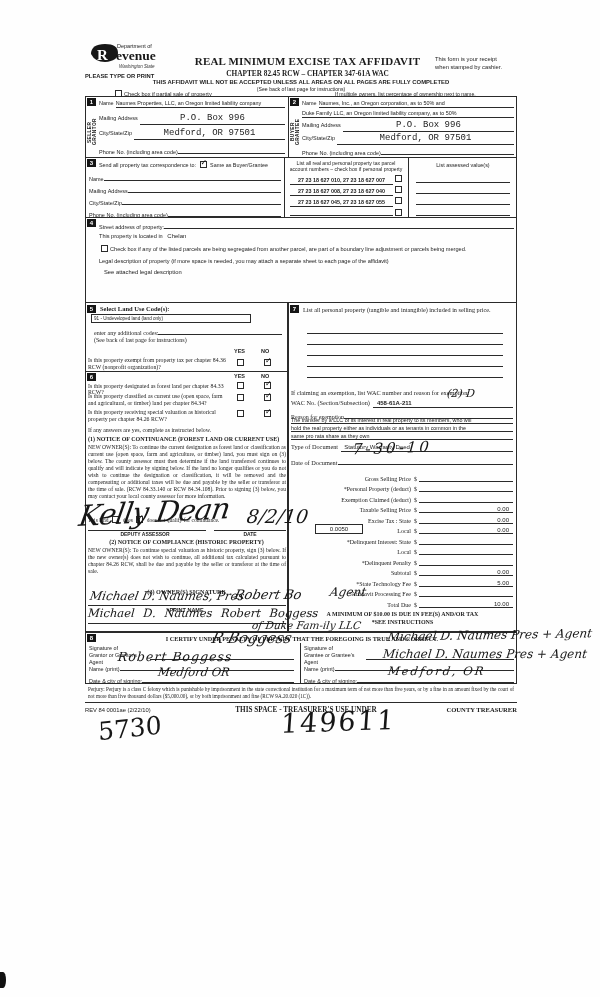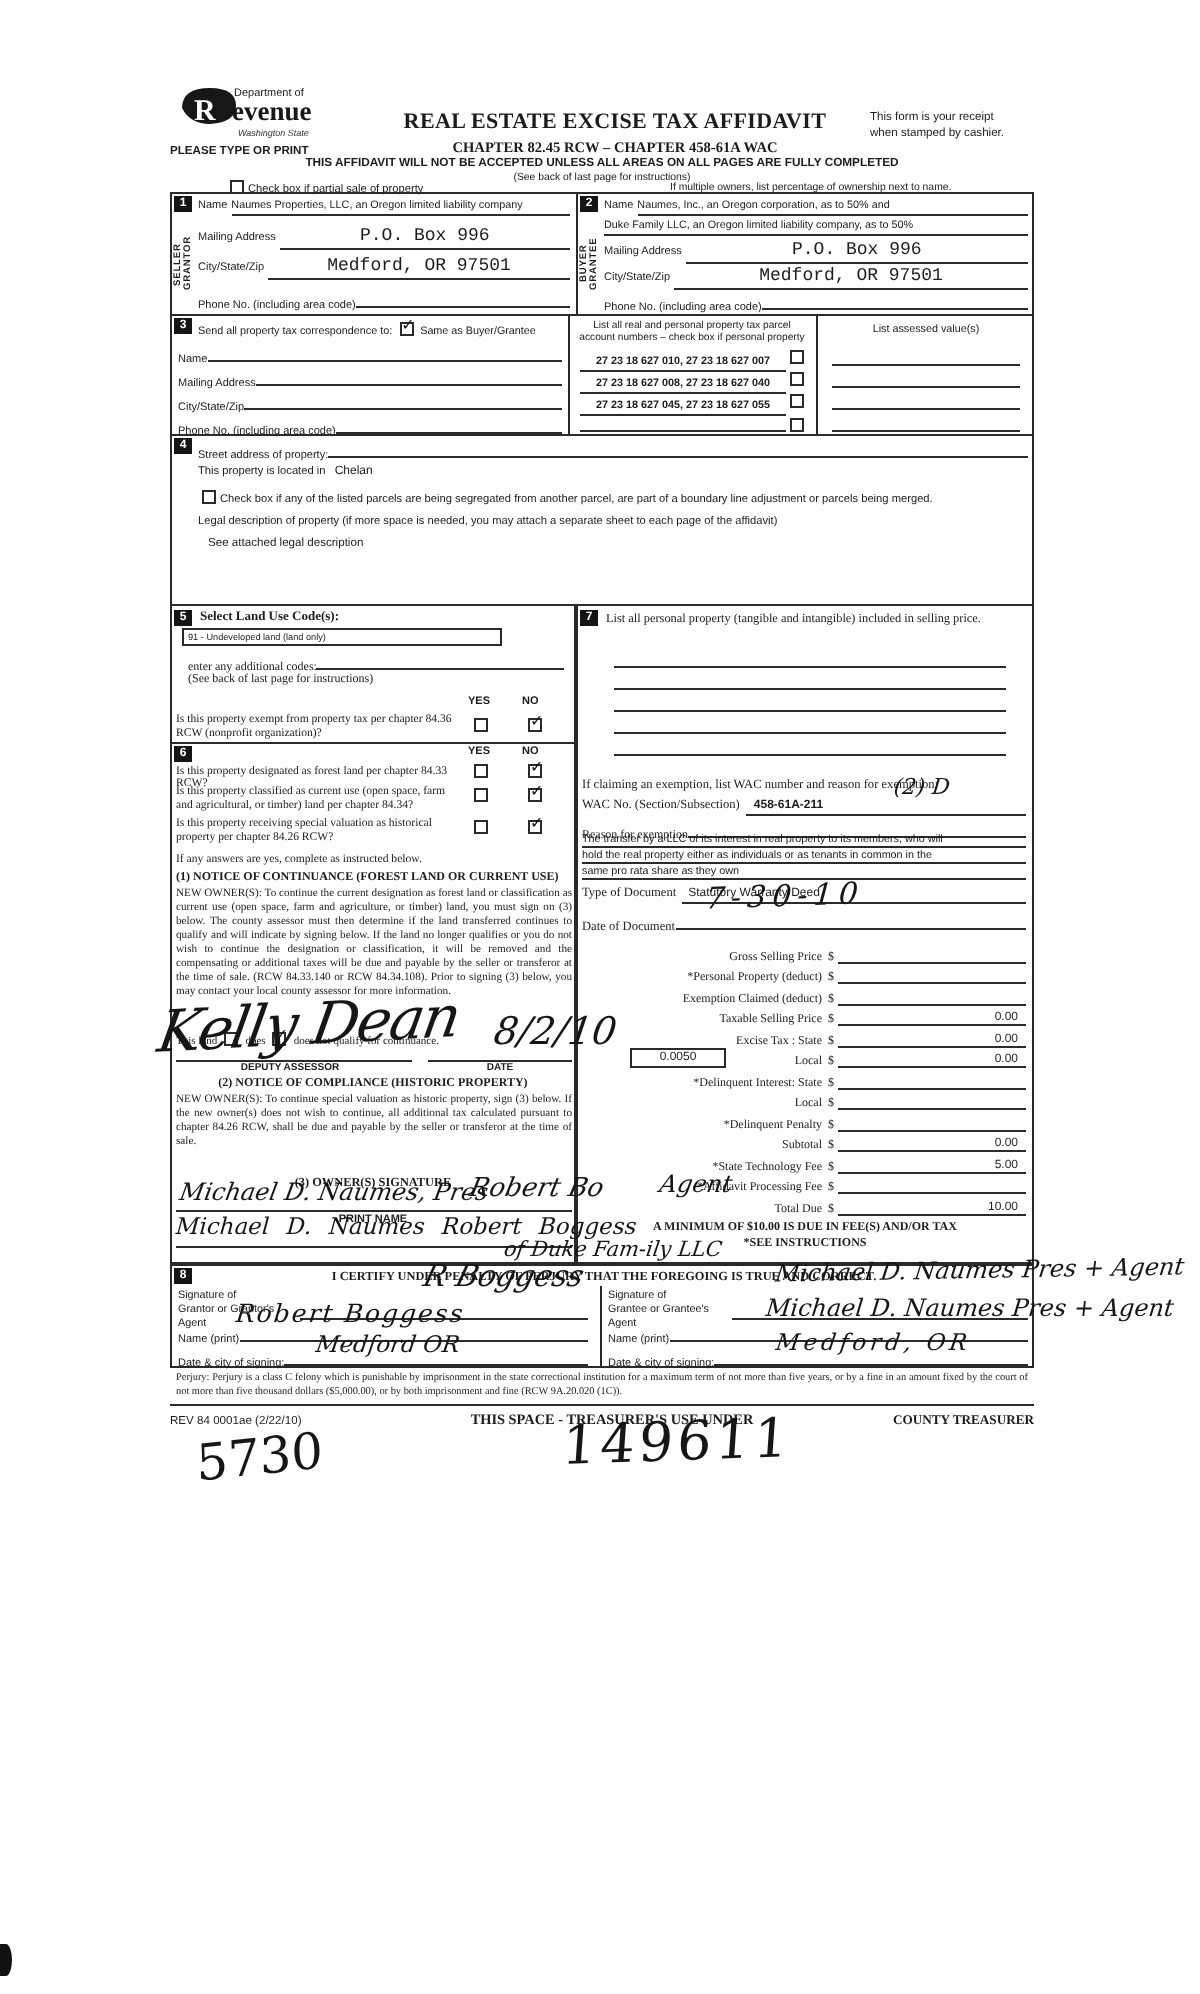--- a/index.html
+++ b/index.html
@@ -37,22 +37,22 @@
 
   <div class="sec" style="left:85px;top:40px;width:432px;height:56px">
     <svg style="position:absolute;left:4px;top:0" width="105" height="31">
       <text x="28" y="8" font-size="5.5" fill="#222">Department of</text>
       <path d="M2 14 Q2 4 16 4 Q29 4 29 13 Q29 21 16 22 Q6 22 2 14 Z" fill="#171717"></path>
       <text x="8" y="20" font-size="15" font-weight="bold" fill="#ffffff" font-family="Liberation Serif">R</text>
       <text x="27" y="20" font-size="13.5" font-weight="bold" fill="#171717" font-family="Liberation Serif">evenue</text>
       <text x="30" y="28" font-size="4.5" fill="#333" font-style="italic">Washington State</text>
     </svg>
     <div class="b" style="position:absolute;left:0;top:33px;font-size:5.8px">PLEASE TYPE OR PRINT</div>
-    <div class="ser b" style="position:absolute;left:95px;top:15px;width:255px;text-align:center;font-size:11px;letter-spacing:.2px">REAL ESTATE EXCISE TAX AFFIDAVIT</div>
-    <div class="ser b" style="position:absolute;left:95px;top:29px;width:255px;text-align:center;font-size:7.3px">CHAPTER 82.45 RCW – CHAPTER 458-61A WAC</div>
+    <div class="ser b" style="position:absolute;left:95px;top:15px;width:255px;text-align:center;font-size:11px;letter-spacing:.2px">REAL MINIMUM EXCISE TAX AFFIDAVIT</div>
+    <div class="ser b" style="position:absolute;left:95px;top:29px;width:255px;text-align:center;font-size:7.3px">CHAPTER 82.45 RCW – CHAPTER 347-61A WAC</div>
     <div style="position:absolute;left:350px;top:16px;width:80px;font-size:5.8px;line-height:1.3;white-space:pre-line">This form is your receipt
 when stamped by cashier.</div>
     <div class="b" style="position:absolute;left:0;top:39px;width:432px;text-align:center;font-size:5.9px">THIS AFFIDAVIT WILL NOT BE ACCEPTED UNLESS ALL AREAS ON ALL PAGES ARE FULLY COMPLETED</div>
     <div style="position:absolute;left:0;top:45.5px;width:432px;text-align:center;font-size:5.2px">(See back of last page for instructions)</div>
     <div style="position:absolute;left:28px;top:50px;font-size:5.6px">
       <span class="cb"></span><span>Check box if partial sale of property</span>
     </div>
     <div style="position:absolute;left:250px;top:51px;font-size:5.2px">If multiple owners, list percentage of ownership next to name.</div>
   </div>
 

